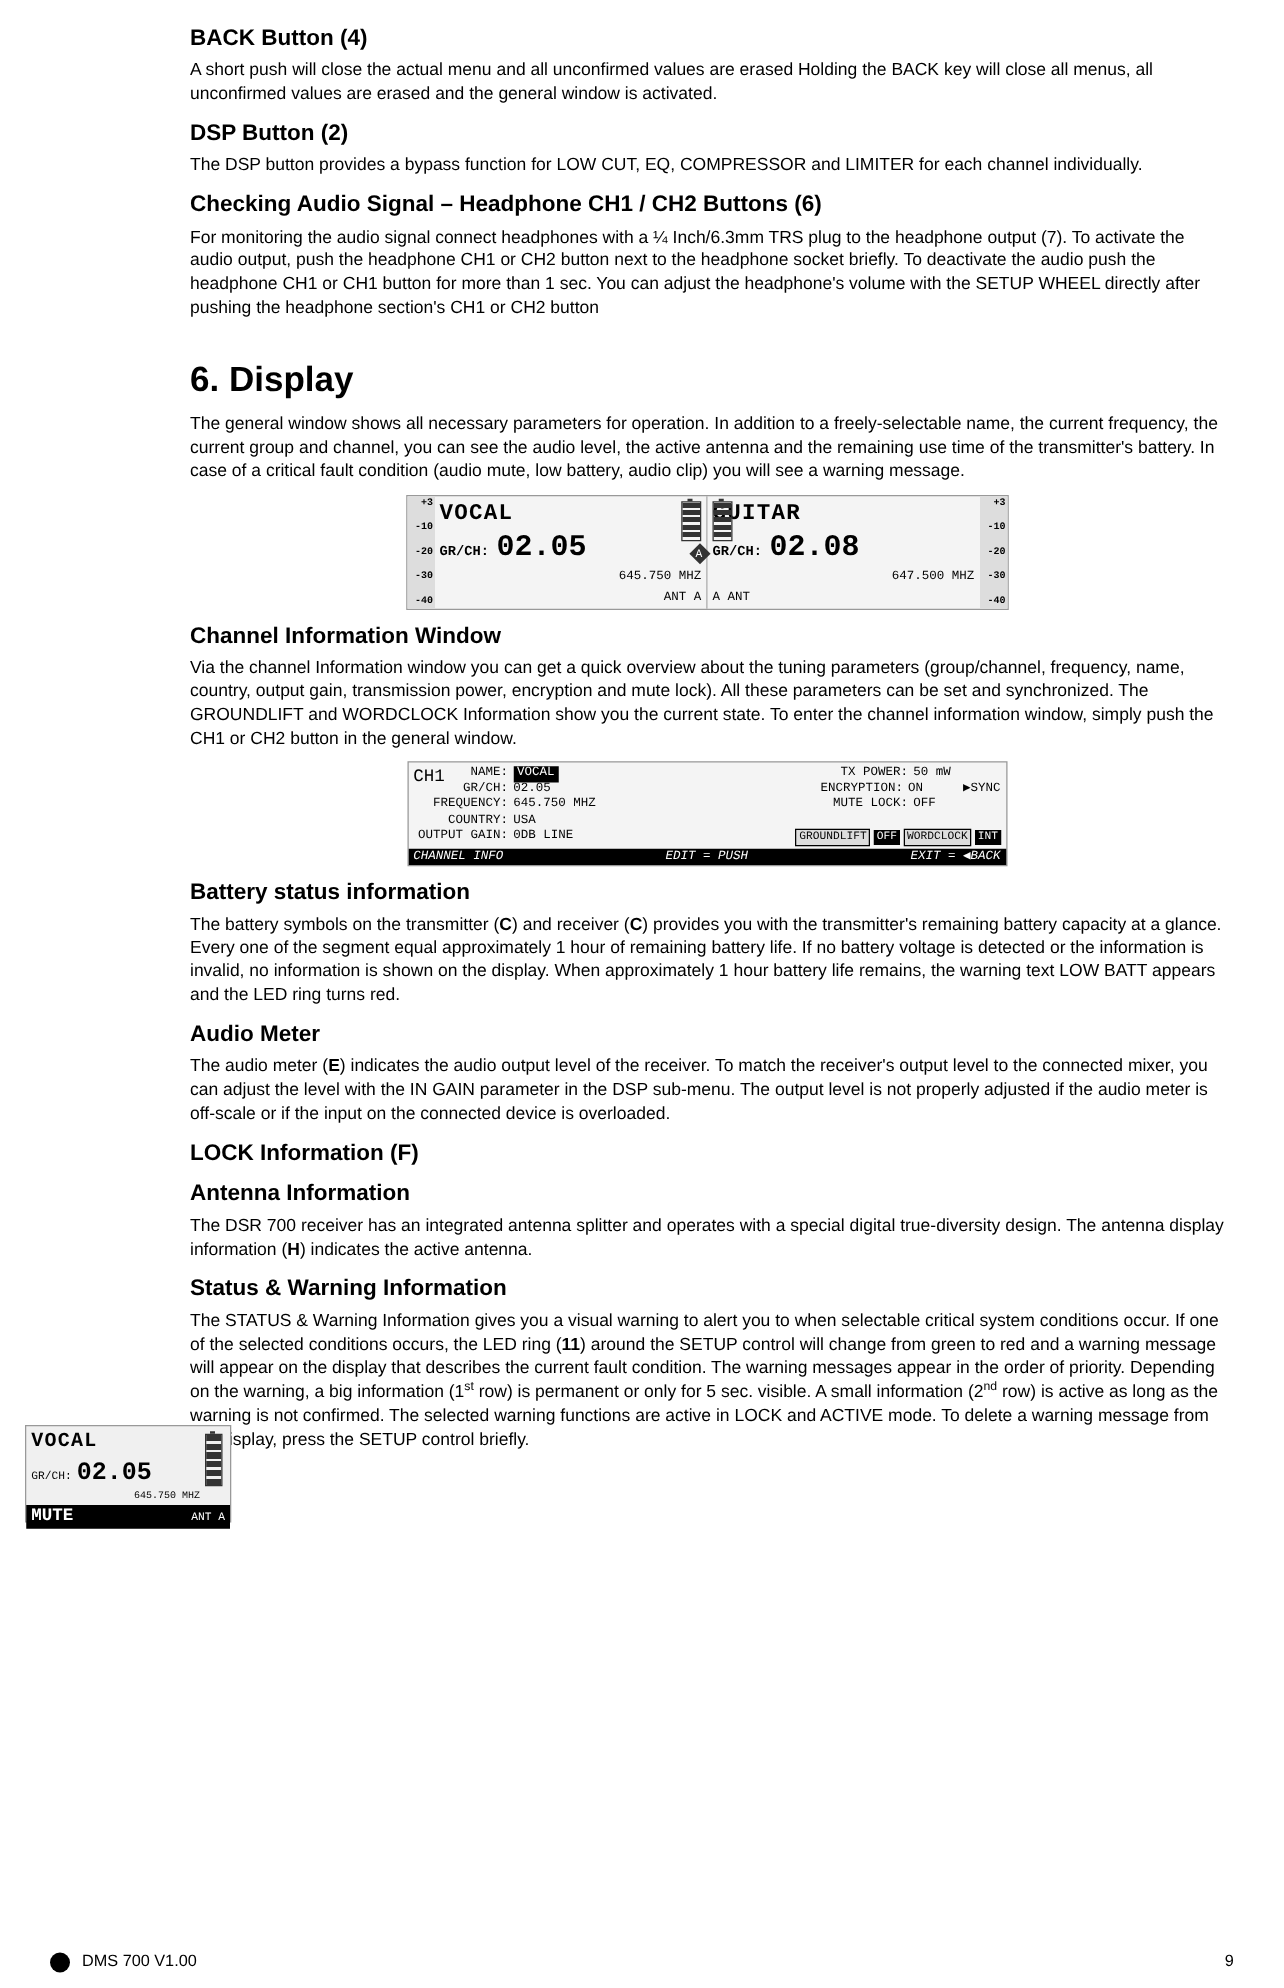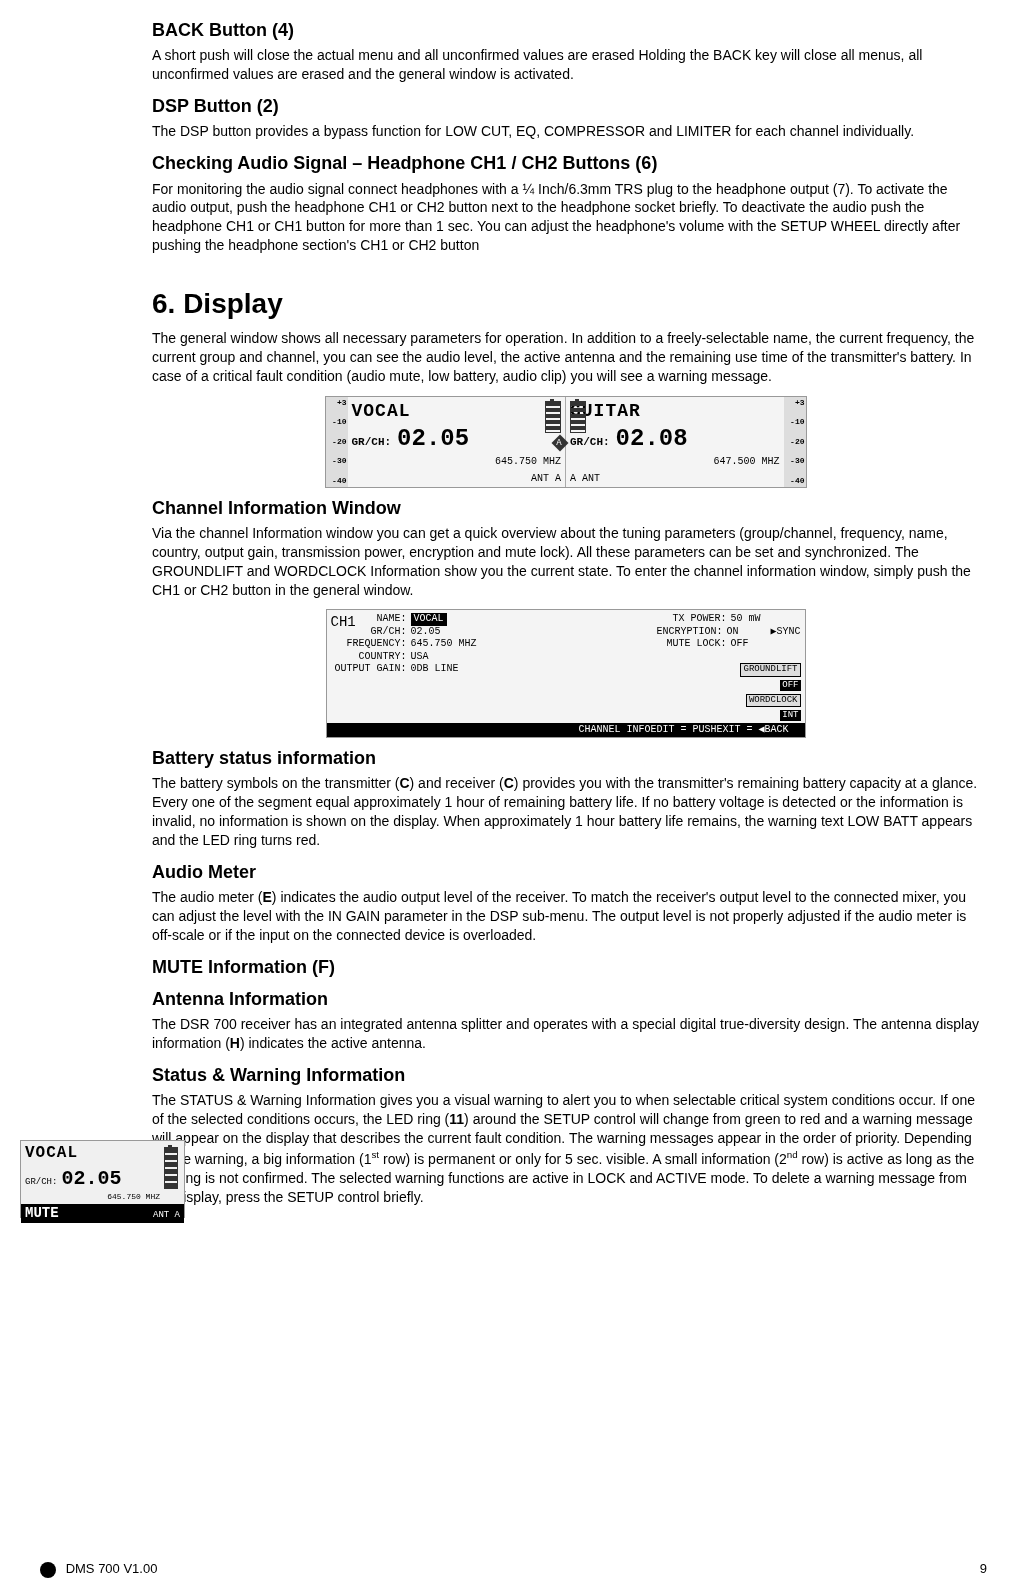--- a/index.html
+++ b/index.html
@@ -133,29 +133,29 @@
   }
   .ch-row { display: flex; line-height: 1.25; }
   .ch-l { width: 76px; text-align: right; padding-right: 4px; font-weight: normal; }
   .ch-v { flex: 1; }
   .ch-r { text-align: right; }
   .ch-head { position: absolute; font-size: 14px; font-weight: normal; }
   .ch-box { background: #000; color: #fff; padding: 0 3px; display: inline-block; }
   .ch-info-wrap { position: relative; }
   .ch-foot {
     background: #000; color: #fff;
-    display: flex; justify-content: flex-end;
-    padding: 0 16px;
+    display: flex; justify-content: space-between;
+    padding: 0 4px;
     margin: 2px -4px 0 -4px;
     font-size: 10px;
+    font-style: italic;
   }
   .ch-mid {
-    display: flex; gap: 3px; align-items: flex-end;
-    font-size: 10px;
-    flex-direction: column;
+    display: flex; gap: 3px; align-items: center;
+    font-size: 10px;
   }
   .ch-tag { background: #000; color: #fff; padding: 0 2px; font-size: 9px; }
   .ch-tag-rev { background: #ddd; color: #000; padding: 0 2px; font-size: 9px; border:1px solid #000; }
   
   .mute-box {
     position: absolute;
     left: 20px;
     top: 1140px;
     width: 165px;
     height: 78px;
@@ -314,21 +314,21 @@
     <h2>Battery status information</h2>
     <p>
       <span>The battery symbols on the transmitter (</span><b>C</b><span>) and receiver (</span><b>C</b><span>) provides you with the transmitter's remaining battery capacity at a glance. Every one of the segment equal approximately 1 hour of remaining battery life. If no battery voltage is detected or the information is invalid, no information is shown on the display. When approximately 1 hour battery life remains,  the warning text LOW BATT appears and the LED ring turns red.</span>
     </p>
 
     <h2>Audio Meter</h2>
     <p>
       <span>The audio meter (</span><b>E</b><span>) indicates the audio output level of the receiver. To match the receiver's output level to the connected mixer, you can adjust the level with the IN GAIN parameter in the DSP sub-menu. The output level is not properly adjusted if the audio meter is off-scale or if the input on the connected device is overloaded.</span>
     </p>
 
-    <h2>MUTE Information (F)</h2>
+    <h2>LOCK Information (F)</h2>
 
     <h2>Antenna Information</h2>
     <p>
       <span>The DSR 700 receiver has an integrated antenna splitter and operates with a special digital true-diversity design. The antenna display information (</span><b>H</b><span>) indicates the active antenna.</span>
     </p>
 
     <h2>Status &amp; Warning Information</h2>
     <p>
       <span>The STATUS &amp; Warning Information gives you a visual warning to alert you to when selectable critical system conditions occur. If one of the selected conditions occurs, the LED ring (</span><b>11</b><span>) around the SETUP control will change from green to red and a warning message will appear on the display that describes the current fault condition. The warning messages appear in the order of priority. Depending on the warning, a big information (1</span><sup>st</sup><span> row) is permanent or only for 5 sec. visible. A small information (2</span><sup>nd</sup><span> row) is active as long as the warning is not confirmed. The selected warning functions are active in LOCK and ACTIVE mode. To delete a warning message from the display, press the SETUP control briefly.</span>
     </p>

